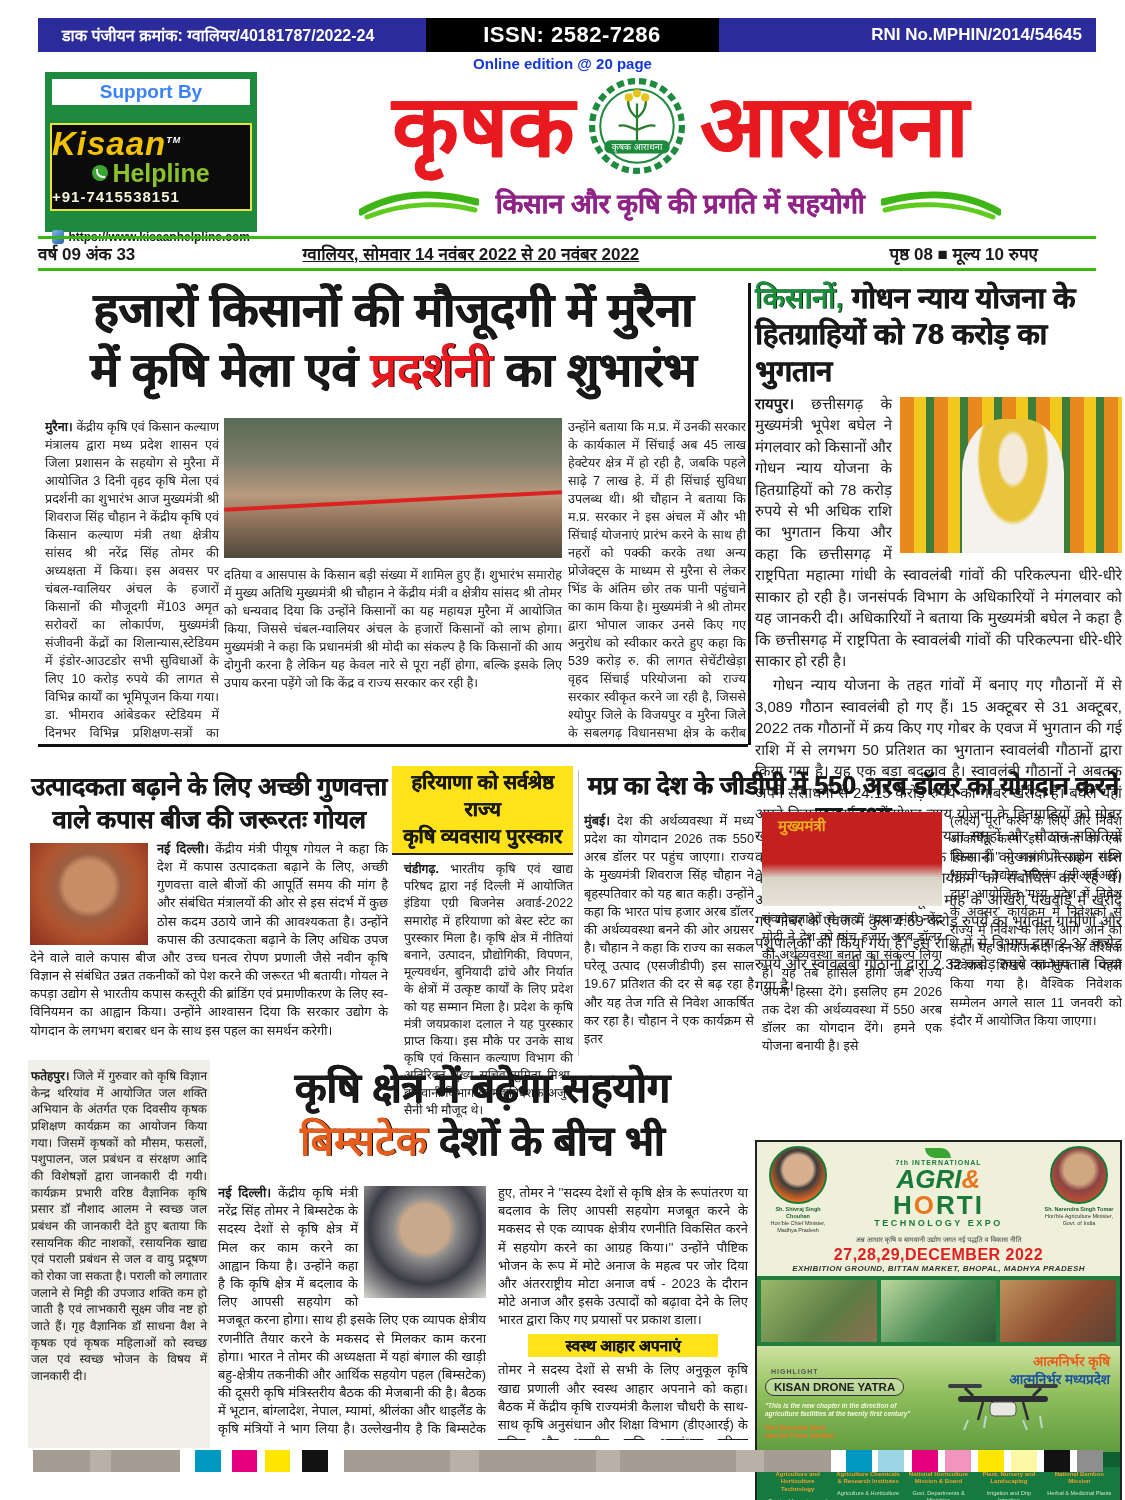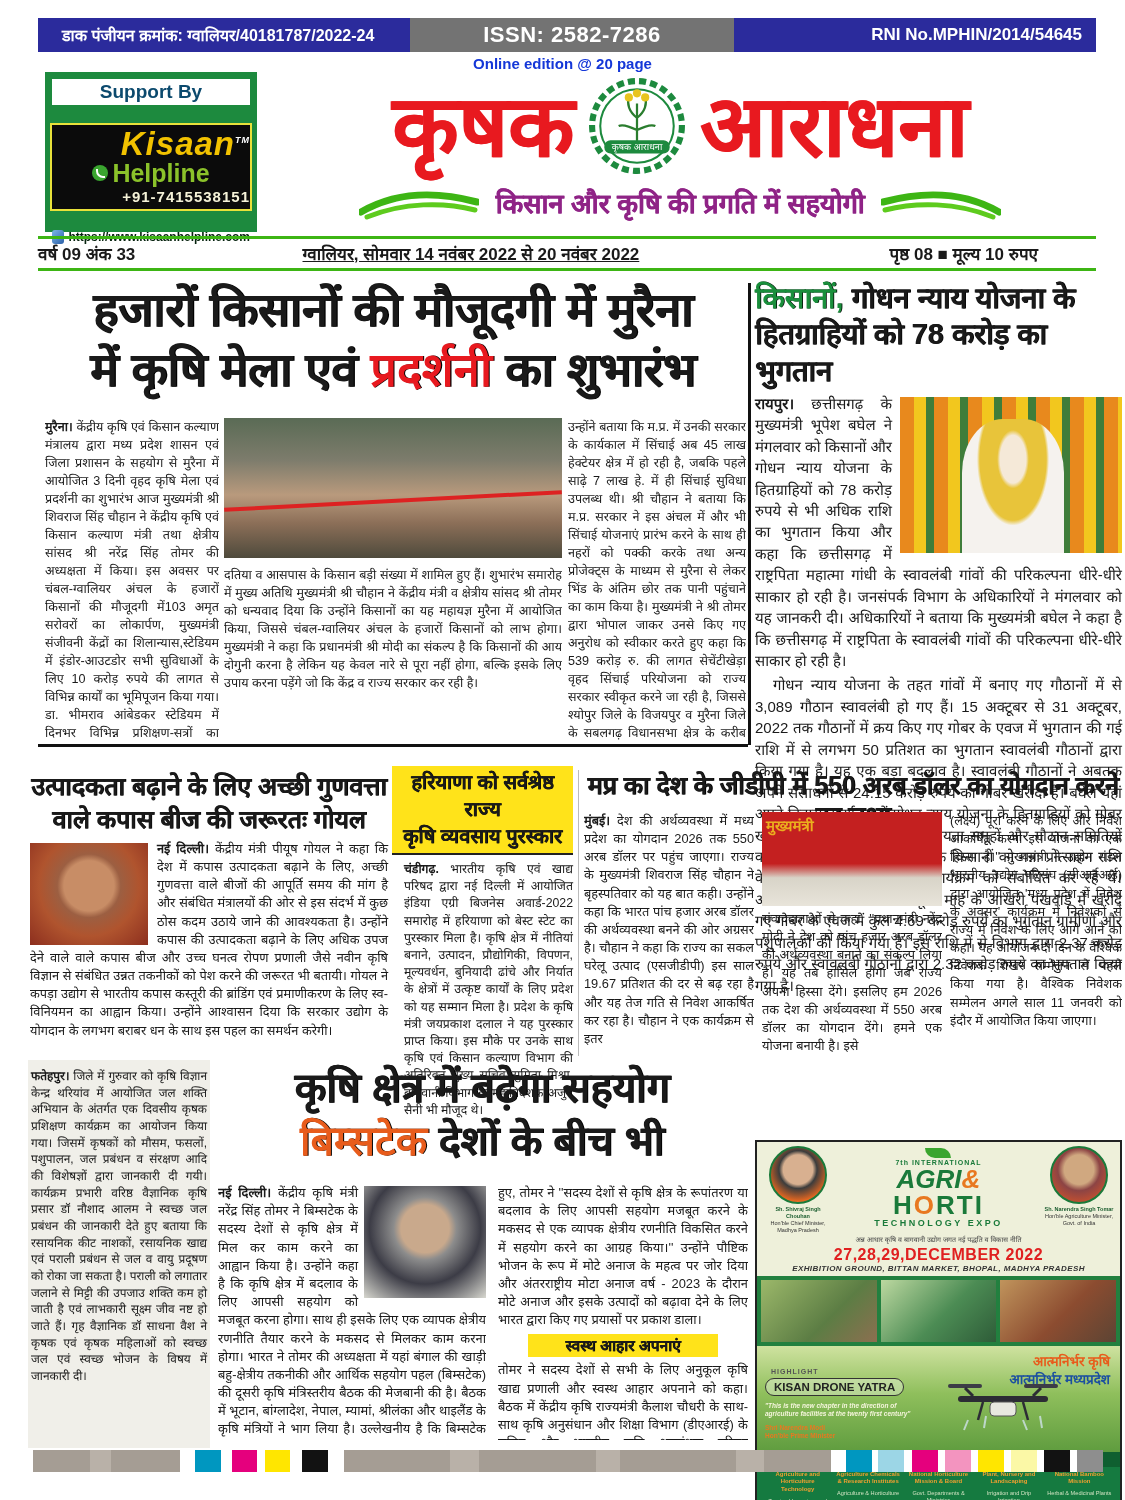--- a/index.html
+++ b/index.html
@@ -4,28 +4,28 @@
 <style>
   html,body{margin:0;padding:0;background:#fff;}
   #page{position:relative;width:1125px;height:1500px;background:#fff;overflow:hidden;
         font-family:"Liberation Sans",sans-serif;color:#1a1a1a;}
   .abs{position:absolute;}
   .just{text-align:justify;}
   .city{font-weight:bold;}
   
   #topbar{left:38px;top:18px;width:1058px;height:34px;background:#2b2b9c;display:flex;align-items:center;color:#fff;}
   #topbar .tb-left{flex:1;padding-left:24px;font-size:16px;font-weight:bold;}
-  #topbar .tb-issn{width:324px;height:100%;background:#737373;display:flex;align-items:center;justify-content:center;
+  #topbar .tb-issn{width:293px;height:100%;background:#000000;display:flex;align-items:center;justify-content:center;
                    font-size:22px;font-weight:bold;letter-spacing:.5px;}
   #topbar .tb-right{flex:1;text-align:right;padding-right:14px;font-size:17px;font-weight:bold;}
   #online{left:0;right:0;top:55px;text-align:center;color:#1437d8;font-size:15px;font-weight:bold;}
   
   #support{left:45px;top:72px;width:212px;height:160px;background:#1d8a3e;border:3px solid #1d8a3e;box-sizing:border-box;}
-  #support .sb-label{background:#fff;border:2px solid #1d8a3e;margin:2px;text-align:center;font-size:19px;font-weight:bold;color:#0c4a6e;padding:2px 0;}
-  #support .sb-black{background:#0b0b0b;border:2px solid #e8e13a;margin:16px 2px;padding:2px 0 4px;text-align:right;}
+  #support .sb-label{background:#fff;border:2px solid #1d8a3e;margin:2px;text-align:center;font-size:19px;font-weight:bold;color:#3b82f6;padding:2px 0;}
+  #support .sb-black{background:#0b0b0b;border:2px solid #e8e13a;margin:16px 2px;padding:2px 0 4px;text-align:left;}
   .kisaan{color:#f2c200;font-size:33px;font-weight:900;font-style:italic;letter-spacing:1px;line-height:1;}
   .kisaan sup{font-size:9px;color:#fff;}
   .helpline{color:#8bc22a;font-size:25px;font-weight:800;line-height:1.05;display:flex;align-items:center;justify-content:center;gap:4px;}
   .phone-ico{width:16px;height:16px;border-radius:50%;background:#3aa52f;display:inline-block;position:relative;}
   .phone-ico::after{content:"";position:absolute;left:4px;top:4px;width:7px;height:7px;border:2px solid #fff;border-top:none;border-right:none;border-radius:0 0 0 7px;}
   .sb-phone{color:#f5f2d8;font-size:15px;font-weight:bold;letter-spacing:1px;margin-top:2px;}
   #support .sb-web{display:flex;align-items:center;gap:4px;padding:3px 4px;color:#06230e;font-size:12px;font-weight:bold;}
   .globe-ico{width:14px;height:14px;background:linear-gradient(135deg,#7db7e8,#2b5fa8);border-radius:3px;display:inline-block;}
   
   #mast{left:265px;top:74px;width:830px;height:104px;display:flex;align-items:center;justify-content:center;gap:14px;}
@@ -70,21 +70,21 @@
   #haryana{left:392px;top:766px;width:181px;height:292px;}
   .har-h{background:#ffe31a;font-size:20px;font-weight:900;line-height:1.35;text-align:center;padding:3px 2px;border-bottom:2px solid #222;text-shadow:.5px 0 #000;}
   #haryana .g-body{font-size:12.3px;line-height:1.4;margin-top:6px;margin-left:12px;}
   #vline2{left:578px;top:770px;width:1px;height:286px;background:#bbb;}
   
   #mpgdp{left:584px;top:770px;width:538px;height:288px;}
   .mp-h{font-size:25px;font-weight:900;text-align:center;line-height:1.2;text-shadow:.8px 0 #000;}
   #mp-col1{left:0;top:42px;width:170px;height:244px;}
   #mp-col2{left:178px;top:42px;width:180px;height:244px;}
   #mp-photo{width:180px;height:94px;background:linear-gradient(180deg,#c42020 0 55%,#d8d4c8 70%,#e8e4da 100%);position:relative;margin-bottom:4px;}
-  #mp-photo .ovl{position:absolute;left:4px;top:3px;color:#f2c71e;font-size:15px;font-weight:900;opacity:.85;}
+  #mp-photo .ovl{position:absolute;left:16px;top:3px;color:#f2c71e;font-size:15px;font-weight:900;opacity:.85;}
   #mp-col3{left:366px;top:42px;width:172px;height:244px;}
   .mp-body{font-size:12.8px;line-height:1.42;overflow:hidden;}
   
   #parali{left:28px;top:1060px;width:182px;height:388px;background:#f0efe9;padding:3px;box-sizing:border-box;}
   .par-h{background:#ffe31a;font-size:16px;font-weight:900;line-height:1.35;text-align:center;padding:2px 1px;border-bottom:2px solid #222;text-shadow:.4px 0 #000;}
   #parali .g-body{font-size:11.9px;line-height:1.4;margin-top:5px;}
   
   #bimstec{left:214px;top:1062px;width:536px;height:380px;}
   .b-h{font-size:41px;font-weight:900;text-align:center;line-height:1.3;text-shadow:1px 0 #000;}
   #b-left{left:4px;top:122px;width:268px;height:256px;}

